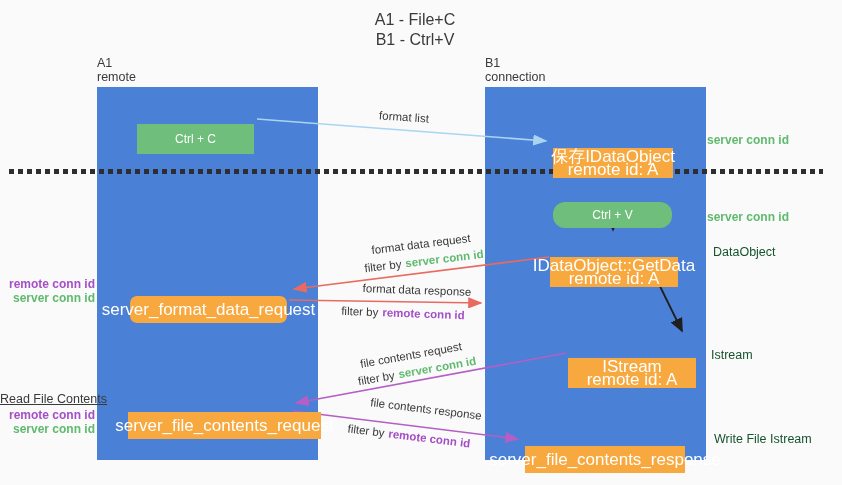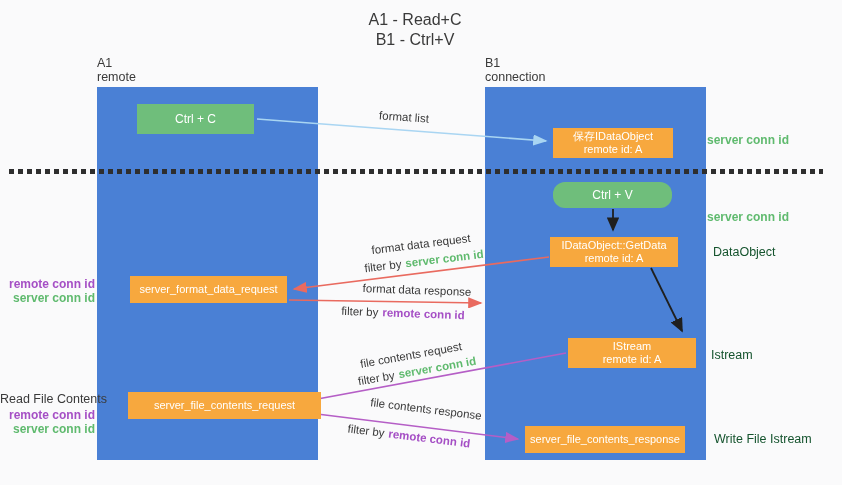--- a/index.html
+++ b/index.html
@@ -32,31 +32,31 @@
   .lifeline.b1 { left:485px; }
 
   .divider {
     position:absolute; left:9px; top:169px; width:814px; height:5px;
     background:repeating-linear-gradient(90deg, #2e2e2e 0 5px, transparent 5px 9px);
   }
 
   .node {
     position:absolute; display:flex; flex-direction:column;
     align-items:center; justify-content:center;
-    color:#ffffff; text-align:center;
+    color:#ffffff; text-align:center;margin-top:20px;
   }
   .node.green { background:var(--box_green); font-size:12px; }
-  .node.orange { background:var(--box_orange); font-size:11px; line-height:13px; }
+  .node.orange { background:var(--box_orange); font-size:17px; line-height:13px; }
   .node .ln { white-space:nowrap; }
 
   .n-ctrl-c   { left:137px; top:104px; width:117px; height:30px; }
   .n-save-ido { left:553px; top:128px; width:120px; height:30px; }
   .n-ctrl-v   { left:553px; top:182px; width:119px; height:26px;border-radius:12px; }
   .n-getdata  { left:550px; top:237px; width:128px; height:30px; }
-  .n-fmt-req  { left:130px; top:276px; width:157px; height:27px; }
+  .n-fmt-req  { left:130px; top:276px; width:157px; height:27px;border-radius:7px; }
   .n-fmt-resp { left:488px; top:289px; width:157px; height:27px; }
   .n-istream  { left:568px; top:338px; width:128px; height:30px; }
   .n-file-req { left:128px; top:392px; width:193px; height:27px; }
   .n-file-resp{ left:525px; top:426px; width:160px; height:27px; }
 
   .side-label {
     position:absolute; font-size:12.5px; white-space:nowrap; color:#14532d;
   }
   .side-label.bold-green { color:var(--text_green); font-weight:bold; font-size:12px; }
   .conn-block {
@@ -79,21 +79,21 @@
   .arrow-label .kw.purple { color:var(--text_purple); }
 
   svg.arrows { position:absolute; left:0; top:0; pointer-events:none; }
 </style>
 </head>
 <body>
 
 <div class="stage">
 
   <div class="title">
-    <div>A1 - Read+C</div>
+    <div>A1 - File+C</div>
     <div>B1 - Ctrl+V</div>
   </div>
 
   <div class="col-header a1">
     <div>A1</div>
     <div>remote</div>
   </div>
   <div class="col-header b1">
     <div>B1</div>
     <div>connection</div>
@@ -167,21 +167,21 @@
   <div class="side-label bold-green" style="left:707px; top:133px;">server conn id</div>
   <div class="side-label bold-green" style="left:707px; top:210px;">server conn id</div>
   <div class="side-label" style="left:713px; top:245px;">DataObject</div>
   <div class="side-label" style="left:711px; top:348px;">Istream</div>
   <div class="side-label" style="left:714px; top:432px;">Write File Istream</div>
 
   <div class="conn-block" style="top:277px;">
     <div class="remote">remote conn id</div>
     <div class="server">server conn id</div>
   </div>
-  <div class="read-label" style="top:392px;">Read File Contents</div>
+  <div class="read-label" style="top:392px;text-decoration:underline;">Read File Contents</div>
   <div class="conn-block" style="top:408px;">
     <div class="remote">remote conn id</div>
     <div class="server">server conn id</div>
   </div>
 
   <div class="arrow-label" style="left:404px; top:117px; transform:translate(-50%,-50%) rotate(4deg);">format list</div>
 
   <div class="arrow-label" style="left:421px; top:244px; transform:translate(-50%,-50%) rotate(-7deg);">format data request</div>
   <div class="arrow-label" style="left:424px; top:261px; transform:translate(-50%,-50%) rotate(-7deg);">
     <span>filter by</span><span class="kw green">server conn id</span>

